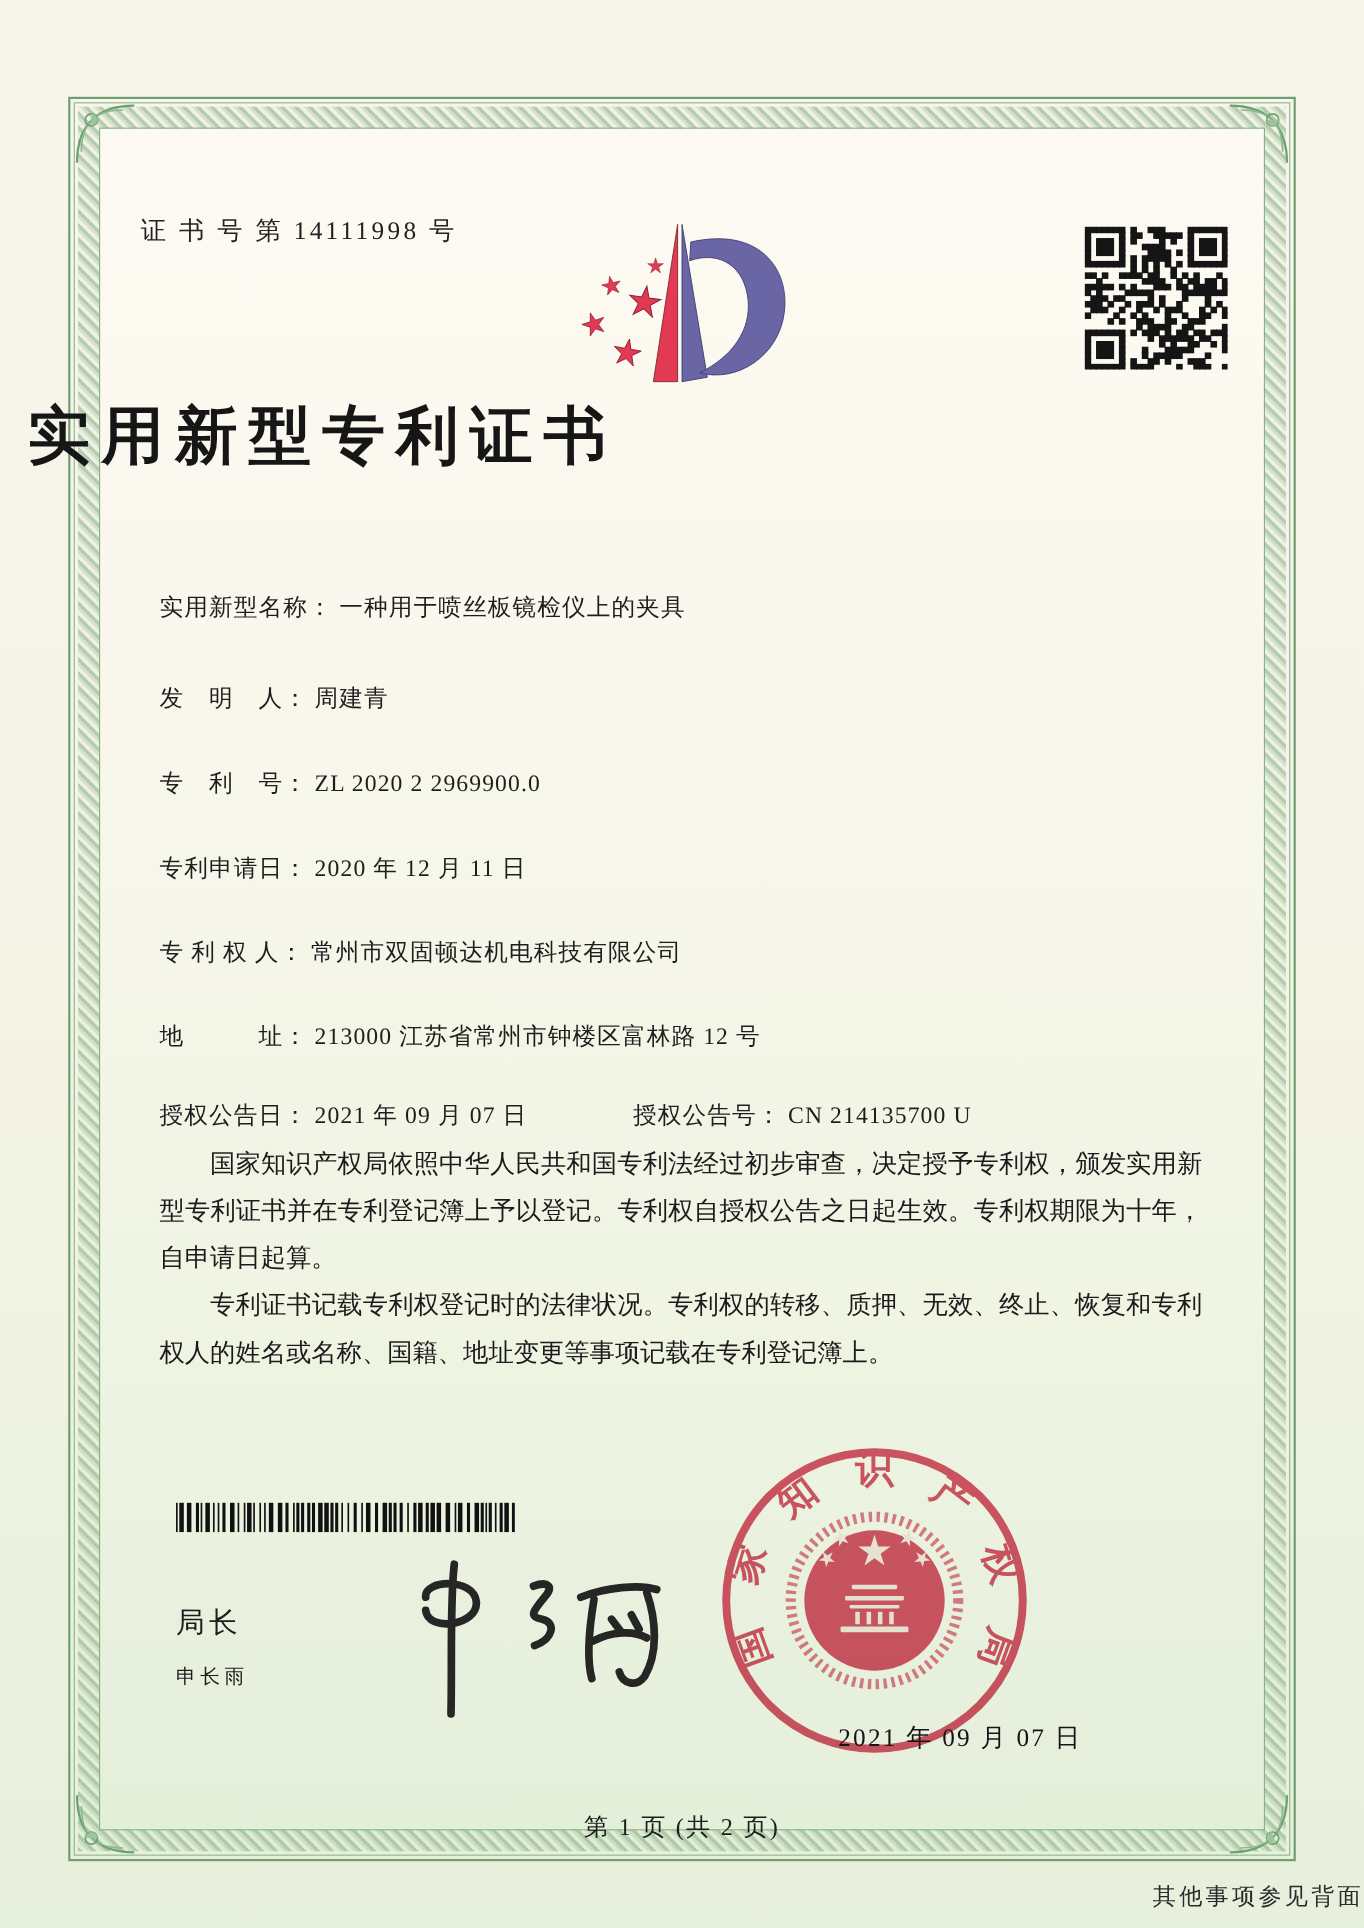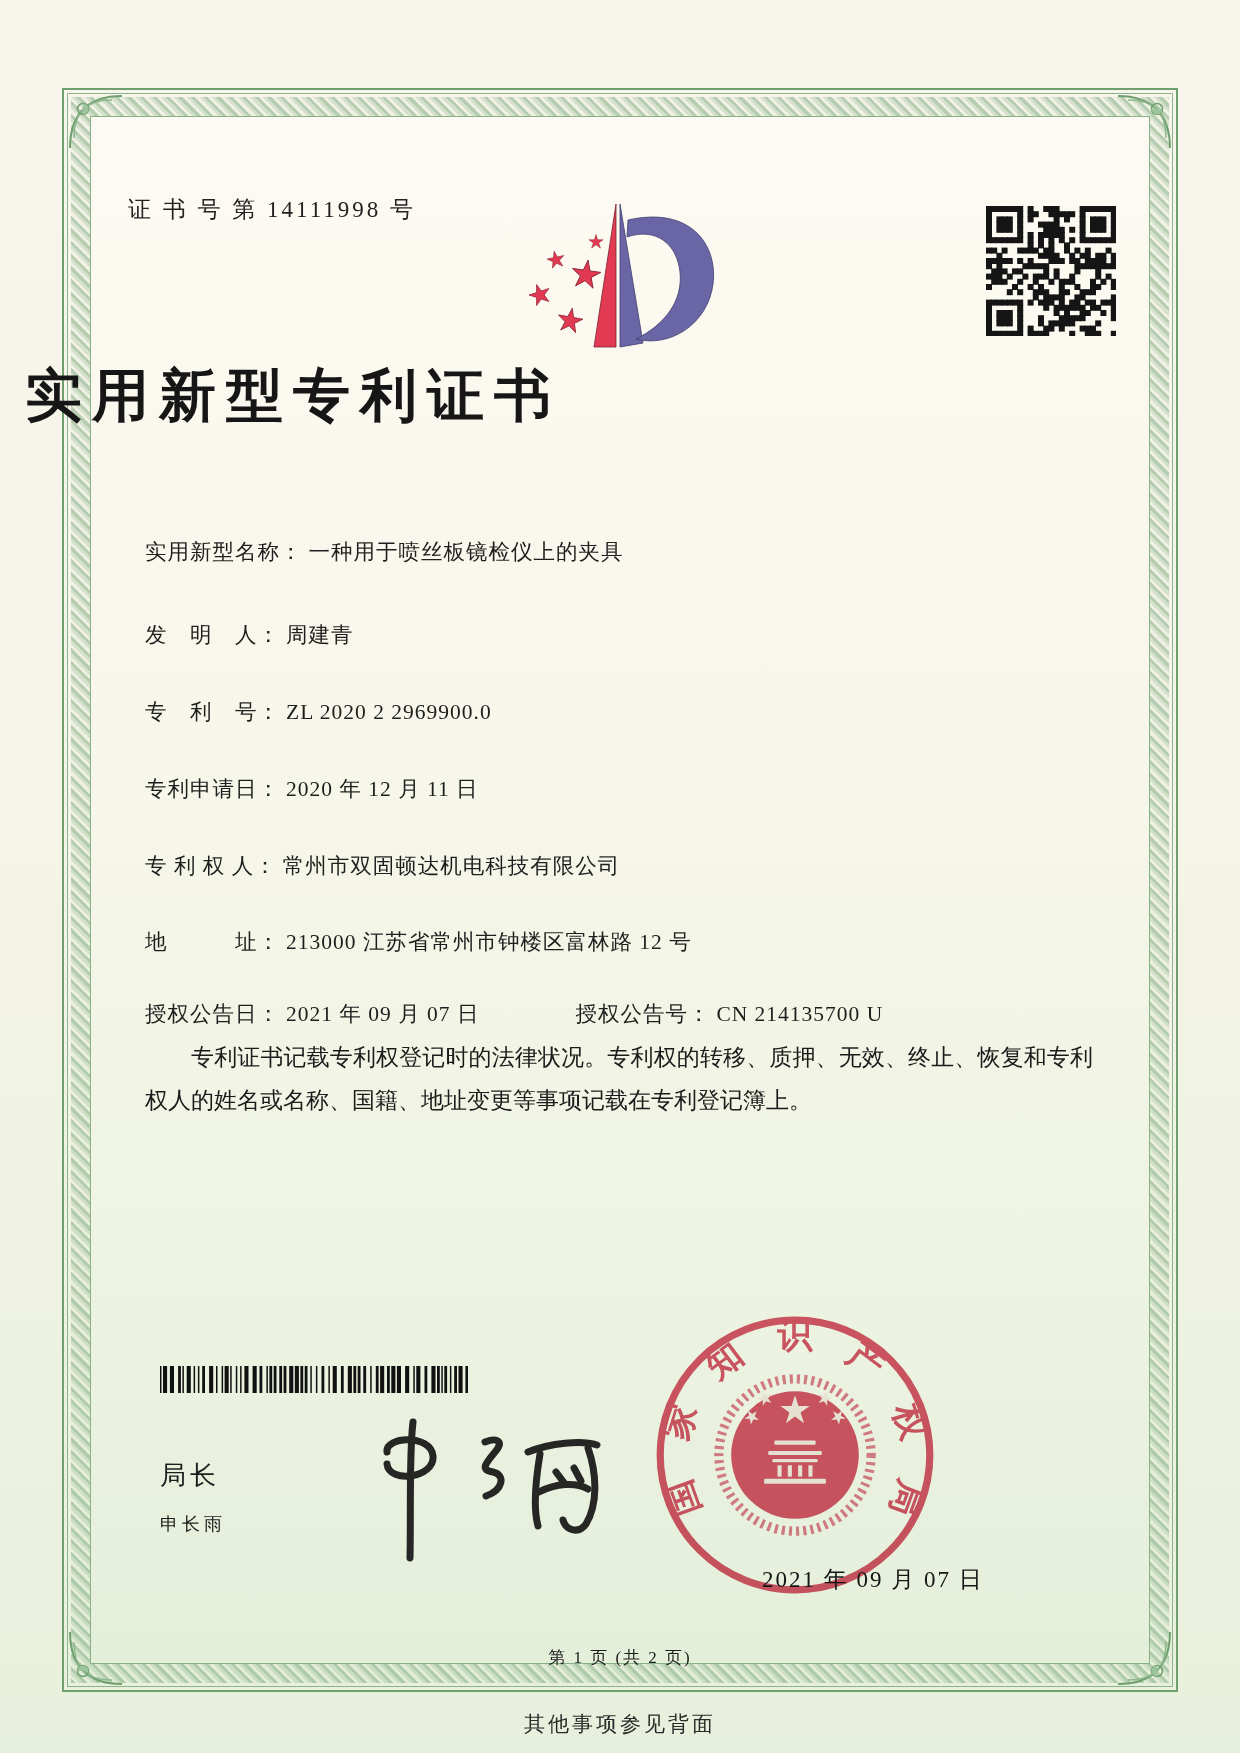--- a/index.html
+++ b/index.html
@@ -37,22 +37,22 @@
   .paras{left:145px;top:1036px;width:948px;font-size:23px;line-height:43px;text-align:justify;color:#1b1b1b;}
   .paras p{margin:0;text-indent:2em;}
   
   .barcode{left:160px;top:1366px;}
   .director-title{left:160px;top:1458px;font-size:26px;letter-spacing:4px;text-align:right;}
   .director-name{left:160px;top:1512px;font-size:18px;letter-spacing:4px;}
   .signature{left:335px;top:1412px;}
   .seal{left:653px;top:1313px;width:284px;height:284px;mix-blend-mode:multiply;opacity:.93;}
   .seal-ch{font-size:34px;font-weight:bold;fill:#d64a60;text-anchor:middle;}
   .seal-date{left:762px;top:1564px;font-size:23px;letter-spacing:2px;color:#151515;z-index:6;}
-  .page-footer{left:0;top:1646px;width:100%;text-align:center;font-size:17px;letter-spacing:2px;}
-  .back-note{left:0;top:1710px;width:100%;text-align:center;font-size:21px;letter-spacing:3px;color:#2a2a2a;}
+  .page-footer{left:0;top:1646px;width:100%;text-align:center;font-size:22px;letter-spacing:2px;}
+  .back-note{left:0;top:1710px;width:100%;text-align:right;font-size:21px;letter-spacing:3px;color:#2a2a2a;}
   .z{z-index:3;}
 </style>
 </head>
 <body>
 
 <div class="abs frame-outer"></div>
 <div class="abs frame-outer2"></div>
 <div class="abs band"></div>
 <div class="abs hole"></div>
 
@@ -431,20 +431,21 @@
 <div class="abs z row" style="top:620px"><span class="flabel">发　明　人：</span><span class="fvalue">周建青</span></div>
 <div class="abs z row" style="top:697px"><span class="flabel">专　利　号：</span><span class="fvalue">ZL 2020 2 2969900.0</span></div>
 <div class="abs z row" style="top:774px"><span class="flabel">专利申请日：</span><span class="fvalue">2020 年 12 月 11 日</span></div>
 <div class="abs z row" style="top:851px"><span class="flabel">专 利 权 人：</span><span class="fvalue">常州市双固顿达机电科技有限公司</span></div>
 <div class="abs z row" style="top:927px"><span class="flabel">地　　　址：</span><span class="fvalue">213000 江苏省常州市钟楼区富林路 12 号</span></div>
 <div class="abs z row" style="top:999px">
   <span class="flabel">授权公告日：</span><span class="fvalue">2021 年 09 月 07 日</span><span class="flabel grant2">授权公告号：</span><span class="fvalue">CN 214135700 U</span>
 </div>
 
 <div class="abs z paras">
+  <p>国家知识产权局依照中华人民共和国专利法经过初步审查，决定授予专利权，颁发实用新型专利证书并在专利登记簿上予以登记。专利权自授权公告之日起生效。专利权期限为十年，自申请日起算。</p>
   <p>专利证书记载专利权登记时的法律状况。专利权的转移、质押、无效、终止、恢复和专利权人的姓名或名称、国籍、地址变更等事项记载在专利登记簿上。</p>
 </div>
 
 <div class="abs z barcode">
   <svg id="barcode-svg" width="308" height="27" viewBox="0 0 308 27">
       <rect x="0.0" y="0" width="1.5" height="27" fill="#111111"></rect>
       <rect x="3.0" y="0" width="4.1" height="27" fill="#111111"></rect>
       <rect x="9.9" y="0" width="4.1" height="27" fill="#111111"></rect>
       <rect x="18.1" y="0" width="2.8" height="27" fill="#111111"></rect>
       <rect x="22.4" y="0" width="1.5" height="27" fill="#111111"></rect>

